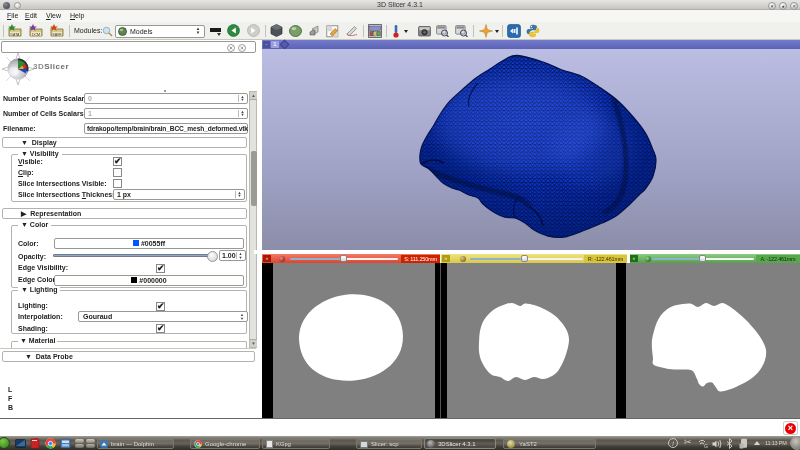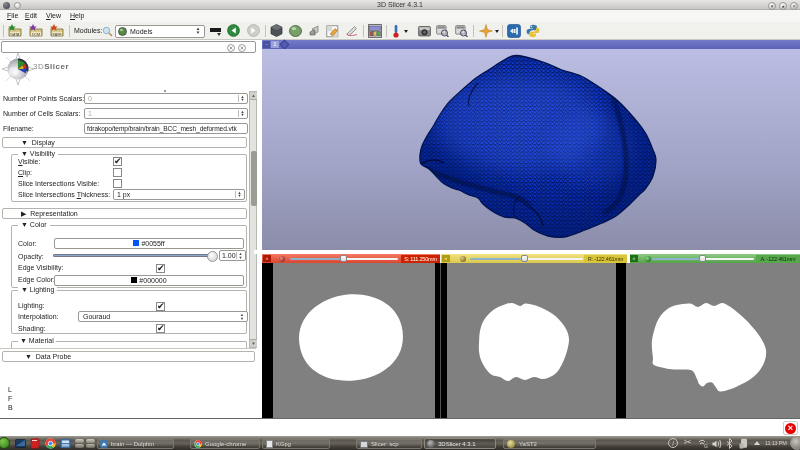--- a/index.html
+++ b/index.html
@@ -164,21 +164,21 @@
     <rect x="9" y="3.5" width="2" height="7" fill="#cfe0f2"></rect>
   </svg>
 
   <svg class="abs" style="left:526px;top:2px;" width="14" height="14" viewBox="0 0 14 14">
     <path d="M6.8 0.8 C4.6 0.8 4 1.8 4 3 L4 4.4 L7 4.4 L7 5 L2.8 5 C1.4 5 0.6 6 0.6 7.6 C0.6 9.2 1.4 10.2 2.8 10.2 L4 10.2 L4 8.4 C4 7 5.2 6.2 6.6 6.2 L9.4 6.2 C10.4 6.2 11 5.4 11 4.4 L11 3 C11 1.8 10 0.8 6.8 0.8 Z" fill="#3a76a8"></path>
     <path d="M7.2 13.2 C9.4 13.2 10 12.2 10 11 L10 9.6 L7 9.6 L7 9 L11.2 9 C12.6 9 13.4 8 13.4 6.4 C13.4 4.8 12.6 3.8 11.2 3.8 L10 3.8 L10 5.6 C10 7 8.8 7.8 7.4 7.8 L4.6 7.8 C3.6 7.8 3 8.6 3 9.6 L3 11 C3 12.2 4 13.2 7.2 13.2 Z" fill="#e8c33a"></path>
     <circle cx="5.4" cy="2.5" r="0.7" fill="#fff"></circle>
   </svg>
 </div>
 
-<div class="abs" id="panel" style="left:0;top:40px;width:262px;height:324px;background:#fff;">
+<div class="abs" id="panel" style="left:0;top:40px;width:262px;height:324px;background:#fff;font-weight:bold;">
 
   <div class="abs field" style="left:1px;top:1px;width:255px;height:12px;border-radius:2px;">
     <svg class="abs" style="right:20px;top:2px;" width="8" height="8" viewBox="0 0 8 8">
       <circle cx="4" cy="4" r="3.5" fill="none" stroke="#888" stroke-width="0.8"></circle>
       <path d="M2.5 2.5 L5.5 5.5 M5.5 2.5 L2.5 5.5" stroke="#888" stroke-width="0.8"></path>
     </svg>
     <svg class="abs" style="right:9px;top:2px;" width="8" height="8" viewBox="0 0 8 8">
       <circle cx="4" cy="4" r="3.5" fill="none" stroke="#888" stroke-width="0.8"></circle>
       <path d="M2.5 2.5 L5.5 5.5 M5.5 2.5 L2.5 5.5" stroke="#888" stroke-width="0.8"></path>
     </svg>

